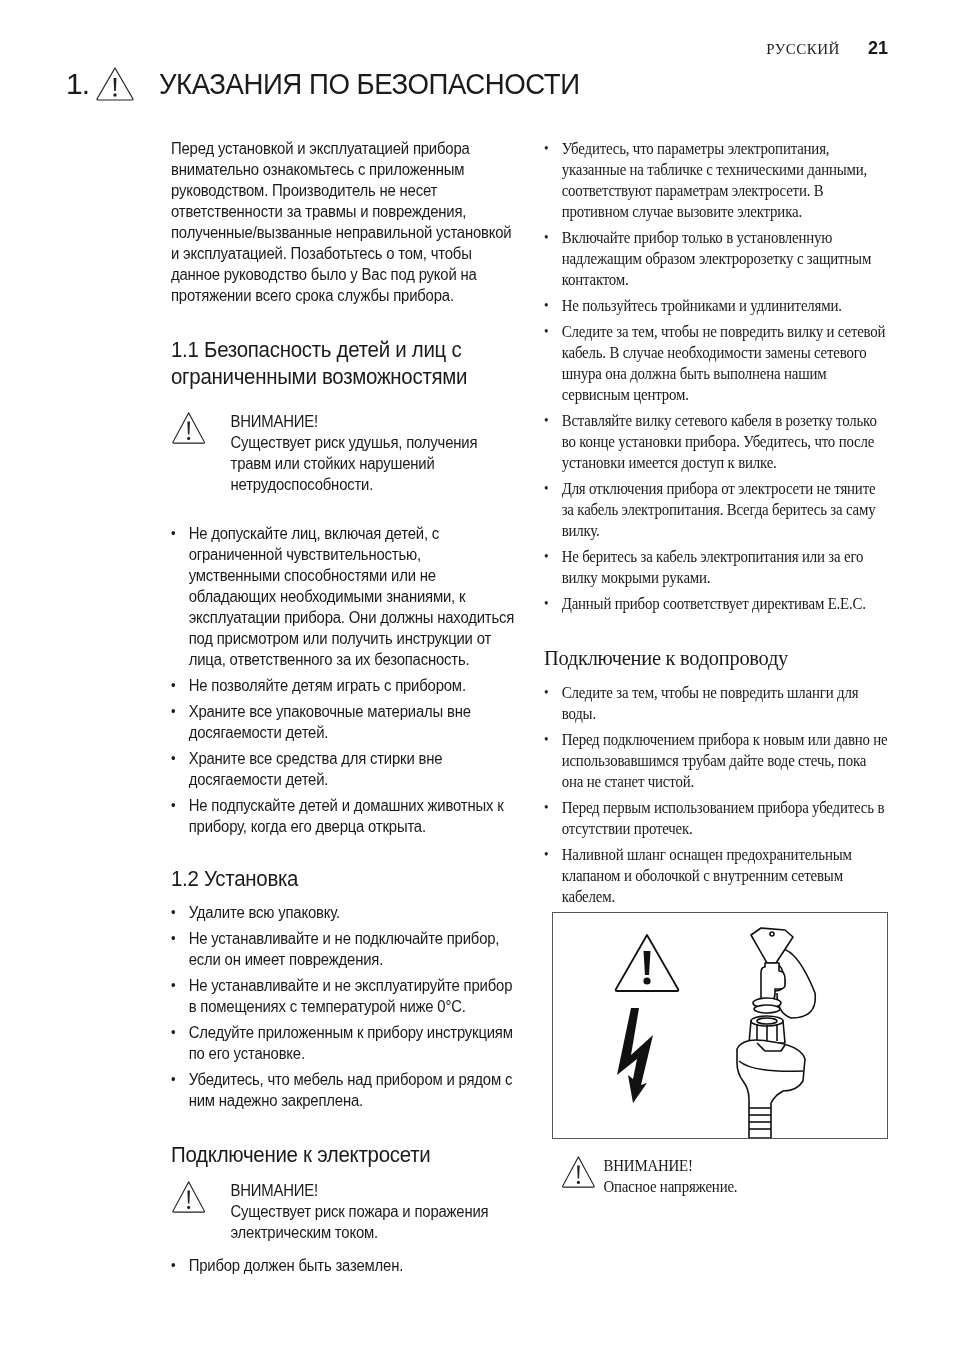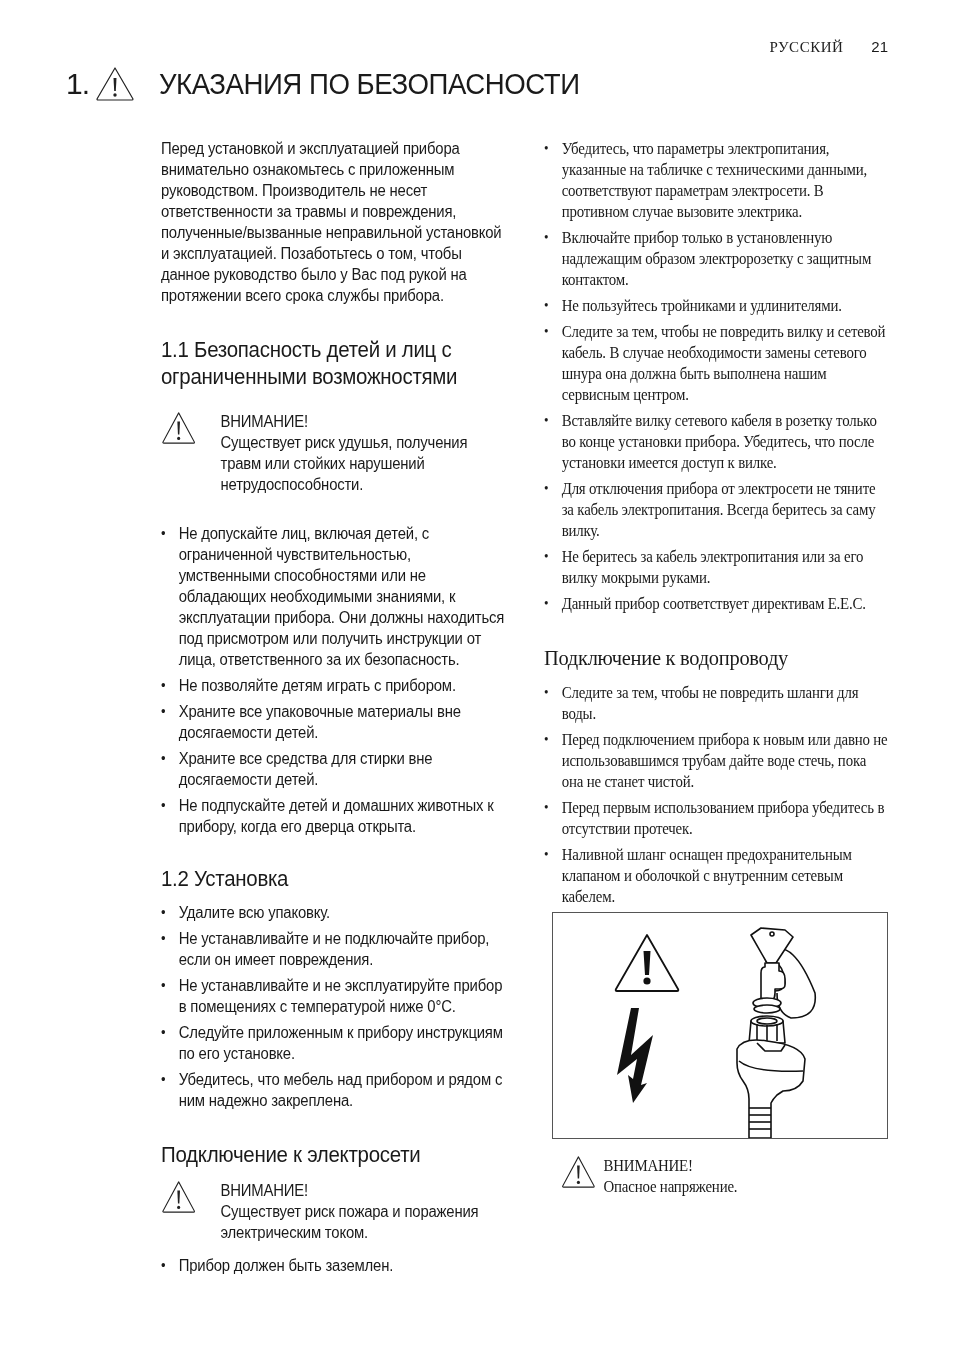--- a/index.html
+++ b/index.html
@@ -1,26 +1,26 @@
 <!DOCTYPE html>
 <html><head>
 <meta charset="utf-8">
 <style>
   html, body { margin: 0; padding: 0; background: #ffffff; }
   body { width: 954px; height: 1352px; position: relative; overflow: hidden;
          font-family: "Liberation Sans", sans-serif; color: #1a1a1a; }
   .hdr { position: absolute; top: 38px; right: 66px; display: flex; align-items: baseline; gap: 28px; }
   .hdr .lang { font-family: "Liberation Serif", serif; font-size: 15px; letter-spacing: 0.5px; color: #222; }
-  .hdr .pnum { font-family: "Liberation Sans", sans-serif; font-weight: normal; font-size: 15px; }
+  .hdr .pnum { font-family: "Liberation Sans", sans-serif; font-weight: bold; font-size: 18px; }
   .title { position: absolute; top: 66px; left: 66px; display: flex; align-items: center; }
   .title .num { font-size: 30px; letter-spacing: -1px; }
   .title .tri { width: 40px; height: 36px; margin-left: 6px; margin-right: 24px; }
   .title .txt { font-size: 30px; letter-spacing: -0.5px; transform: scaleX(0.92); transform-origin: left; white-space: nowrap; }
   .col { position: absolute; top: 138px; width: 355px; font-size: 16px; line-height: 21px; letter-spacing: -0.2px; }
-  .col.left { left: 161px; }
+  .col.left { left: 171px; }
   .col.right { left: 544px; width: 352px; font-family: Liberation Serif, serif; }
   .col p { margin: 0; }
   .narrow { transform: scaleX(0.93); transform-origin: left top; width: 108%; }
   h2 { font-weight: normal; font-size: 22px; line-height: 27px; margin: 0; letter-spacing: -0.3px; }
   h2 .sn { font-size: 22px; }
   ul { list-style: none; margin: 0; padding: 0; }
   li { position: relative; padding-left: 19px; margin-bottom: 5px; }
   li::before { content: "•"; position: absolute; left: 0; top: 0; font-size: 14px; }
   .warn { position: relative; padding-left: 64px; min-height: 60px; }
   .warn svg { position: absolute; left: 0; top: 0; width: 38px; height: 34px; }

